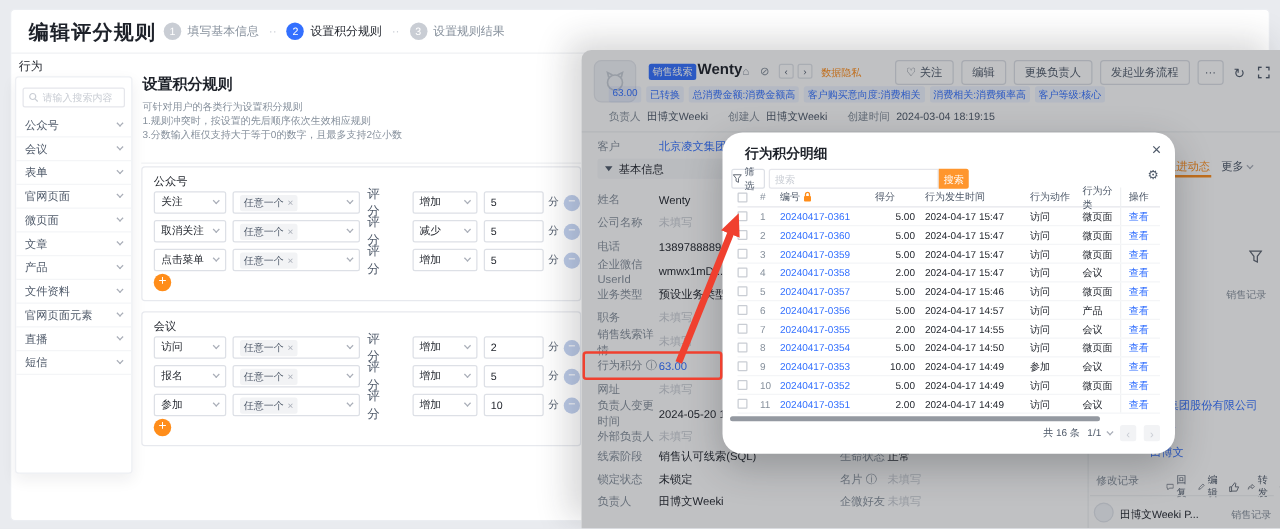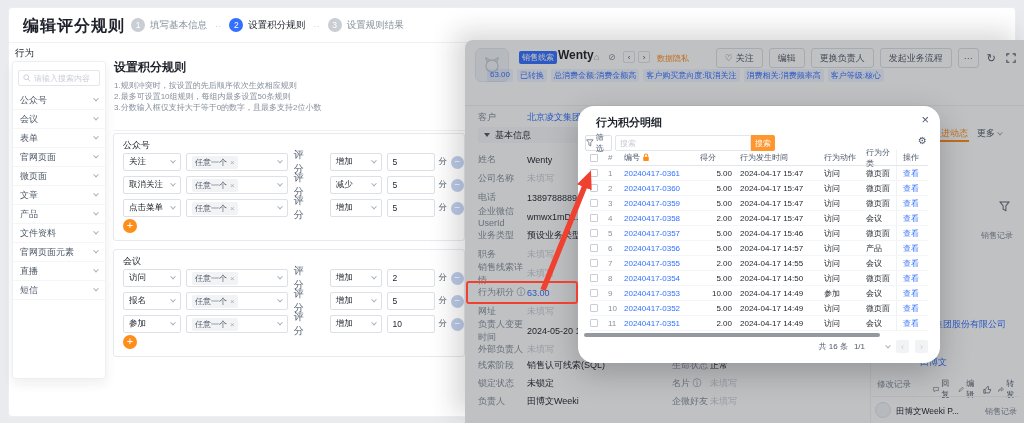--- a/index.html
+++ b/index.html
@@ -102,21 +102,21 @@
 .c-idx{width:16px;flex:none;color:#86909c}
 .c-no{width:76px;flex:none;display:flex;align-items:center;gap:2px}
 .c-score{width:40px;flex:none;text-align:right;padding-right:8px}
 .c-time{width:84px;flex:none}
 .c-act{width:42px;flex:none}
 .c-cat{width:30px;flex:none}
 .c-op{width:30px;flex:none;border-left:1px solid #f0f1f3;padding-left:6px;align-self:stretch;display:flex;align-items:center}
 .checkbox{width:8px;height:8px;border:1px solid #c9cdd4;border-radius:1px;background:#fff;display:inline-block;cursor:pointer}
 .md-scroll{position:absolute;left:6px;top:227px;width:296px;height:4px;background:#9499a1;border-radius:2px;cursor:pointer}
 .md-pagin{position:absolute;right:12px;top:234px;display:flex;gap:6px;align-items:center;font-size:8px;color:#4e5969}
-.pg-sel{display:flex;align-items:center;gap:21px;cursor:pointer}
+.pg-sel{display:flex;align-items:center;gap:5px;cursor:pointer}
 .pg-btn{width:13px;height:13px;background:#f2f3f5;border-radius:2px;color:#c9cdd4;display:flex;align-items:center;justify-content:center;font-size:9px;cursor:pointer}
 
 .red-box{position:absolute;left:466px;top:281px;width:112px;height:23px;border:2px solid #f0402f;border-radius:3px;z-index:20;pointer-events:none}
 .arrow-svg{position:absolute;left:0;top:0;z-index:21;pointer-events:none}
 </style>
 </head>
 <body>
 
 <div class="canvas">
 
@@ -207,22 +207,22 @@
           <div class="sb-item">
             <span>短信</span>
             <i class="chev"></i>
           </div>
         </div>
     </aside>
 
     <h2 class="mn-title">设置积分规则</h2>
     <div class="mn-desc">
 
+    <div class="desc-line">可针对用户的各类行为设置积分规则</div>
         <div class="desc-line">1.规则冲突时，按设置的先后顺序依次生效相应规则</div>
-        <div class="desc-line">2.最多可设置10组规则，每组内最多设置50条规则</div>
         <div class="desc-line">3.分数输入框仅支持大于等于0的数字，且最多支持2位小数</div>
       </div>
     <div class="mn-divider"></div>
 
     <div class="gbox" style="top:125px">
       <span class="g-label">公众号</span>
       <div class="rules">
 
           <div class="rule-row">
             <div class="sel sel-action">
@@ -379,23 +379,29 @@
     <span class="hd-ic" style="left:129px">⌂</span>
     <span class="hd-ic" style="left:143px">⊘</span>
     <span class="nav-btn" style="left:158px">‹</span>
     <span class="nav-btn" style="left:173px">›</span>
     <span class="privacy">数据隐私</span>
     <div class="tags">
 
     <span class="tag">63.00</span>
         <span class="tag">已转换</span>
         <span class="tag">总消费金额:消费金额高</span>
-        <span class="tag">客户购买意向度:取消关注</span>
+        <span class="tag">客户购买意向度:消费相关</span>
         <span class="tag">消费相关:消费频率高</span>
         <span class="tag">客户等级:核心</span>
+      </div>
+    <div class="meta">
+
+    <span><span class="m-label">负责人</span><span class="m-value">田博文Weeki</span></span>
+        <span><span class="m-label">创建人</span><span class="m-value">田博文Weeki</span></span>
+        <span><span class="m-label">创建时间</span><span class="m-value">2024-03-04 18:19:15</span></span>
       </div>
     <div class="actions">
       <span class="btn">
           <i style="font-style:normal">♡</i>
           <span>关注</span>
         </span>
       <span class="btn">编辑</span>
       <span class="btn">更换负责人</span>
       <span class="btn">发起业务流程</span>
       <span class="btn" style="padding:0 5px">···</span>

